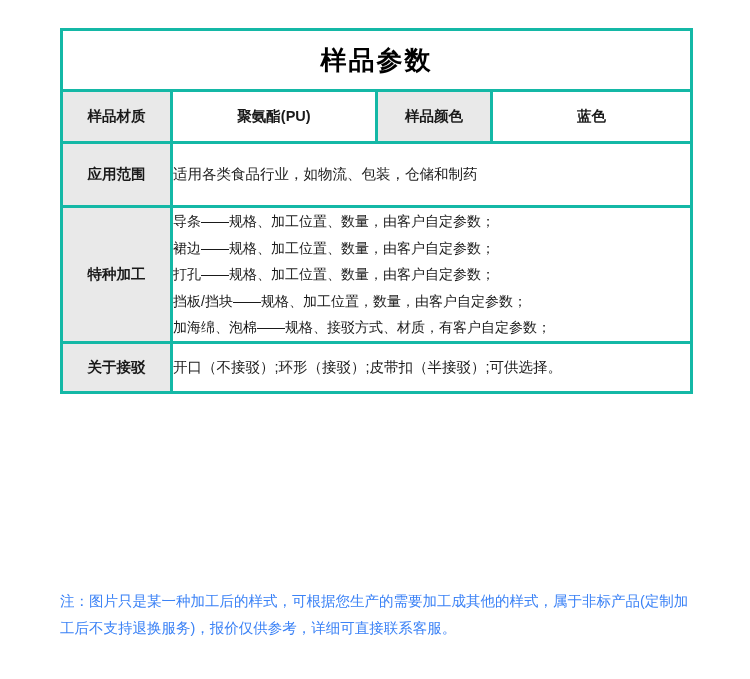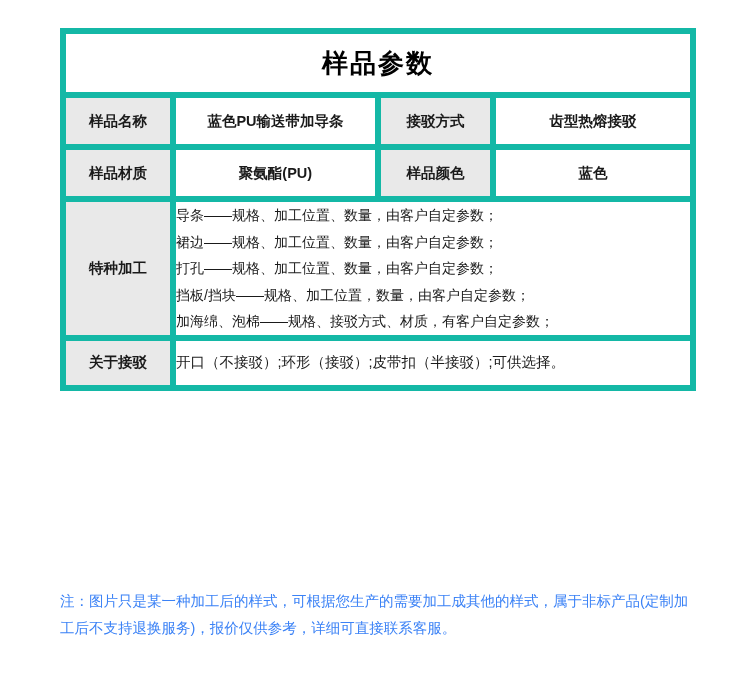--- a/index.html
+++ b/index.html
@@ -22,21 +22,21 @@
   }
   .spec-table {
     position: absolute;
     left: 60px;
     top: 28px;
     width: 630px;
     border-collapse: collapse;
     table-layout: fixed;
   }
   .spec-table td, .spec-table th {
-    border: 6px solid #14b8a6;
+    border: 3px solid #14b8a6;
     padding: 0;
     vertical-align: middle;
   }
   .title-cell {
     text-align: center;
     font-size: 26px;
     font-weight: bold;
     letter-spacing: 2px;
     height: 58px;
     color: #000;
@@ -100,30 +100,28 @@
       <col style="width:110px">
       <col style="width:205px">
       <col style="width:115px">
       <col style="width:200px">
     </colgroup>
     <tbody>
       <tr>
         <td class="title-cell" colspan="4">样品参数</td>
       </tr>
       <tr class="row-h1">
-        <td class="label-cell">样品名称</td>
-        <td class="value-cell value-center">蓝色PU输送带加导条</td>
-        <td class="label-cell">接驳方式</td>
-        <td class="value-cell value-center">齿型热熔接驳</td>
-      </tr>
-      <tr class="row-h1">
         <td class="label-cell">样品材质</td>
         <td class="value-cell value-center">聚氨酯(PU)</td>
         <td class="label-cell">样品颜色</td>
         <td class="value-cell value-center-normal">蓝色</td>
+      </tr>
+      <tr class="row-h3">
+        <td class="label-cell">应用范围</td>
+        <td class="value-cell value-left" colspan="3">适用各类食品行业，如物流、包装，仓储和制药</td>
       </tr>
       <tr class="row-h4">
         <td class="label-cell">特种加工</td>
         <td class="value-cell multi-line" colspan="3">
           <div>导条——规格、加工位置、数量，由客户自定参数；</div>
           <div>裙边——规格、加工位置、数量，由客户自定参数；</div>
           <div>打孔——规格、加工位置、数量，由客户自定参数；</div>
           <div>挡板/挡块——规格、加工位置，数量，由客户自定参数；</div>
           <div>加海绵、泡棉——规格、接驳方式、材质，有客户自定参数；</div>
         </td>

